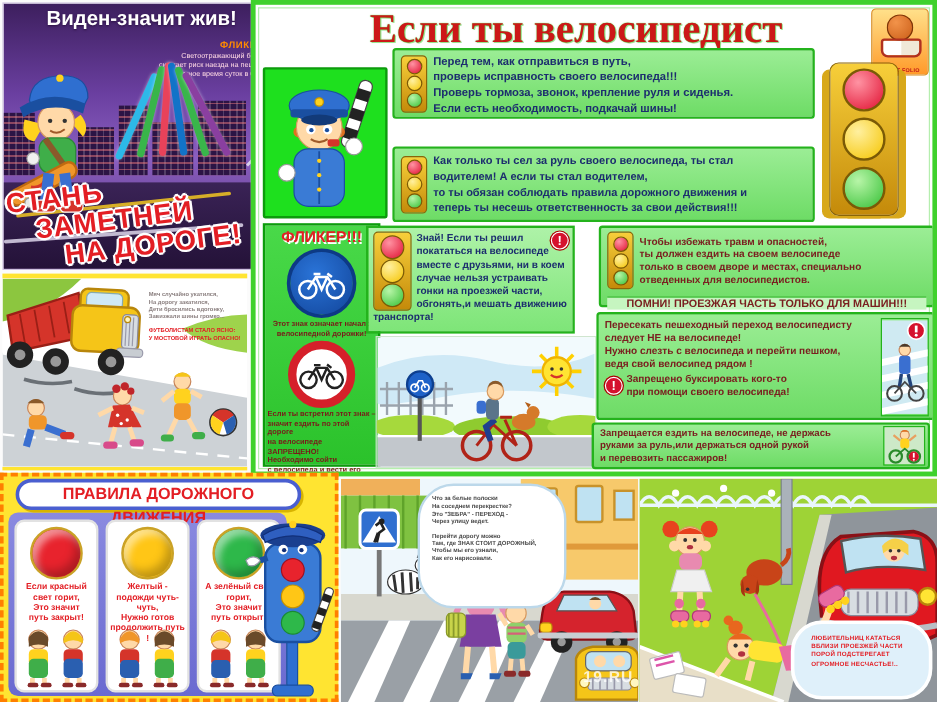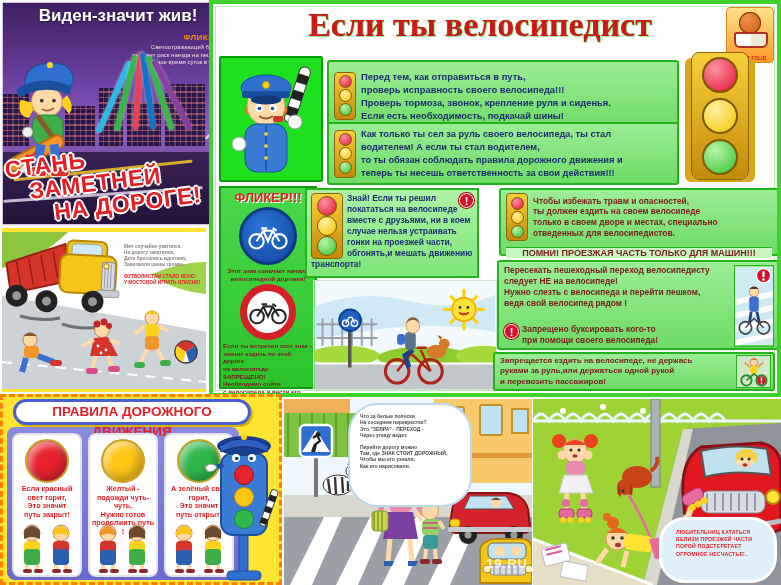--- a/index.html
+++ b/index.html
@@ -52,21 +52,21 @@
   .z-note{font-size:6.2px;line-height:7.6px;color:#7a1a1a;font-weight:bold}
   #znai{position:absolute;left:92px;top:184px;width:174px;height:90px;background:linear-gradient(180deg,#aef2a8,#7ee578);border:2px solid #24b31c;padding:3px 4px}
   #znai .znai-tl{float:left;margin-right:4px}
   #znai .znai-excl{position:absolute;right:3px;top:3px}
   #znai .znai-txt{font-size:8.4px;line-height:11px}
   #r1{left:286px;top:184px;width:280px;height:68px;flex-wrap:wrap;align-content:flex-start}
   #r1 .r1-txt{font-size:8.4px;line-height:10.6px}
   #r1 .r1-footer{width:100%;background:#c6f5c0;border-top:1px solid #24b31c;font-size:9px;text-align:center;margin-top:1px}
   #r2{left:284px;top:256px;width:282px;height:90px;display:block}
   #r2 .r2-main{font-size:8.4px;line-height:11px}
-  #r2 .r2-row{display:flex;align-items:flex-start;gap:3px;margin-top:15px}
+  #r2 .r2-row{display:flex;align-items:center;gap:3px;margin-top:1px}
   #r2 .r2-pic{position:absolute;right:3px;top:3px;width:40px;height:82px;border:1px solid #24b31c}
   #r2 .r2-txt{padding-right:23px}
   #r3{left:280px;top:348px;width:282px;height:39px}
   #r3 .r3-txt{font-size:8px;line-height:10.4px}
   #r3 .r3-pic{position:absolute;right:2px;top:1px;width:35px;height:33px;border:1px solid #24b31c}
   #illo{position:absolute;left:100px;top:276px;width:184px;height:110px;border:1px solid #cfe5cf}
 
   
   #p-truck{left:2px;top:228px;width:204px;height:164px;background:#fff;border-top:4px solid #ffe431;border-bottom:3px solid #ffe431}
   #p-truck .t-poem{position:absolute;right:4px;top:12px;width:78px;font-size:4.8px;line-height:6px;color:#8a7f7f;font-weight:bold}
@@ -183,21 +183,21 @@
       <line x1="45" y1="68" x2="45" y2="112" stroke="#1a4fa0" stroke-width="1.5"></line>
       <circle cx="45" cy="76" r="1.8" fill="#ffd21e"></circle>
         <circle cx="45" cy="88" r="1.8" fill="#ffd21e"></circle>
         <circle cx="45" cy="100" r="1.8" fill="#ffd21e"></circle>
       <circle cx="18" cy="86" r="7" fill="#fff" stroke="#999"></circle>
       <circle cx="74" cy="64" r="7" fill="#fff" stroke="#999"></circle>
       <rect x="52" y="58" width="10" height="6" rx="2" fill="#d5342a"></rect>
     </svg>
   </div>
 
-  <div class="gbox" id="rule1" style="left:114px;top:56px;width:352px;height:71px">
+  <div class="gbox" id="rule1" style="left:114px;top:36px;width:352px;height:59px">
     <div class="tl tl-sm">
         <i class="l-red"></i>
         <i class="l-yel"></i>
         <i class="l-grn"></i>
       </div>
     <div class="navy pre" style="font-size:9.4px;line-height:13px">Перед тем, как отправиться в путь,
 проверь исправность своего велосипеда!!!
 Проверь тормоза, звонок, крепление руля и сиденья.
 Если есть необходимость, подкачай шины!</div>
   </div>

